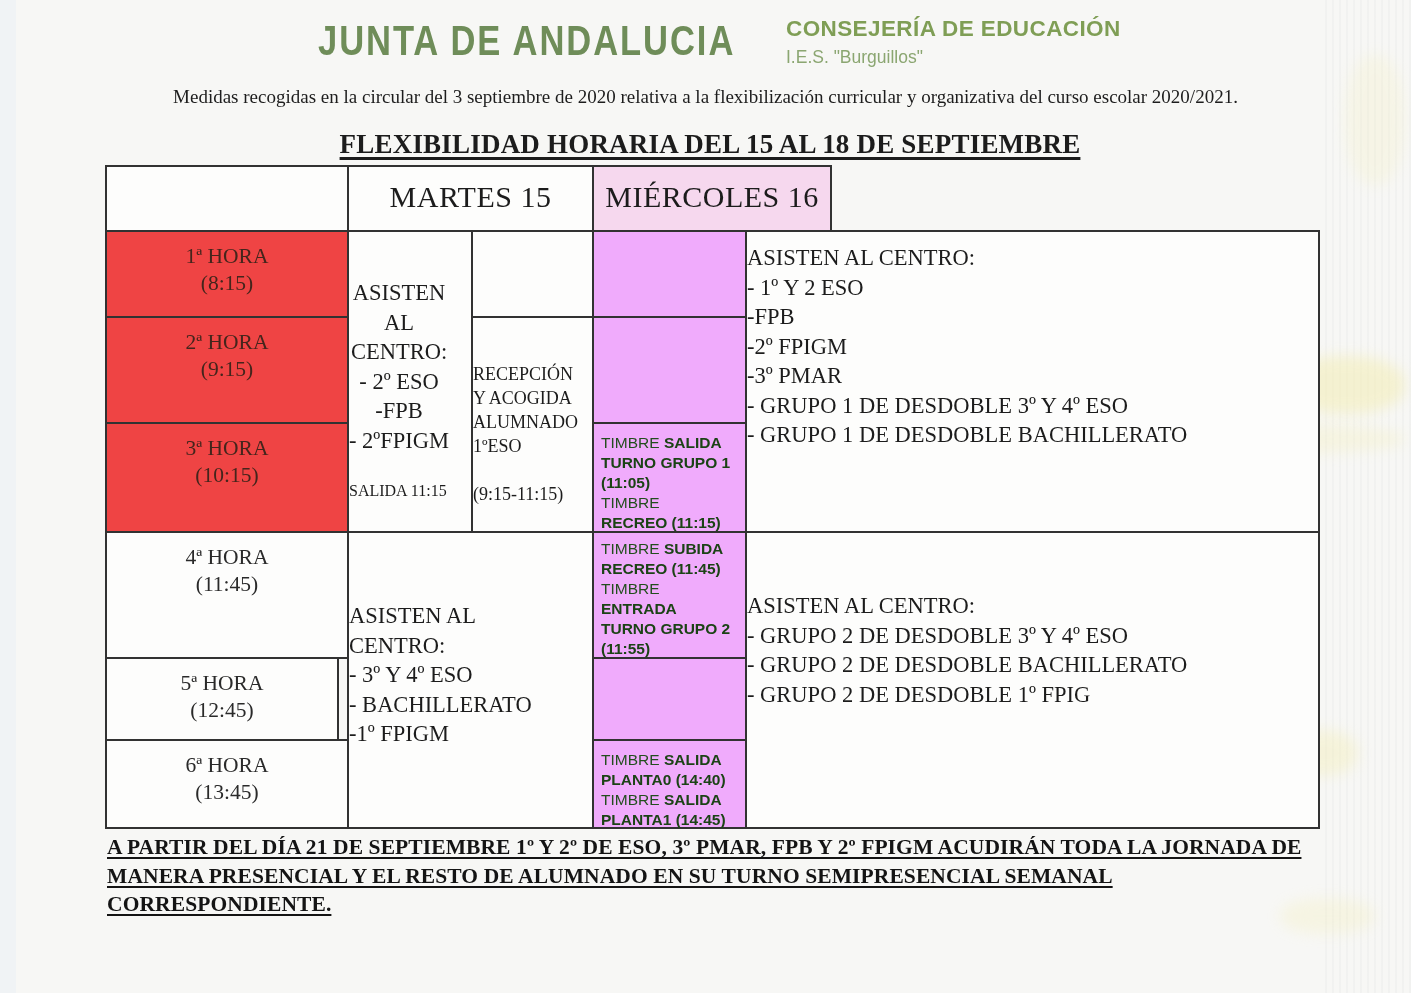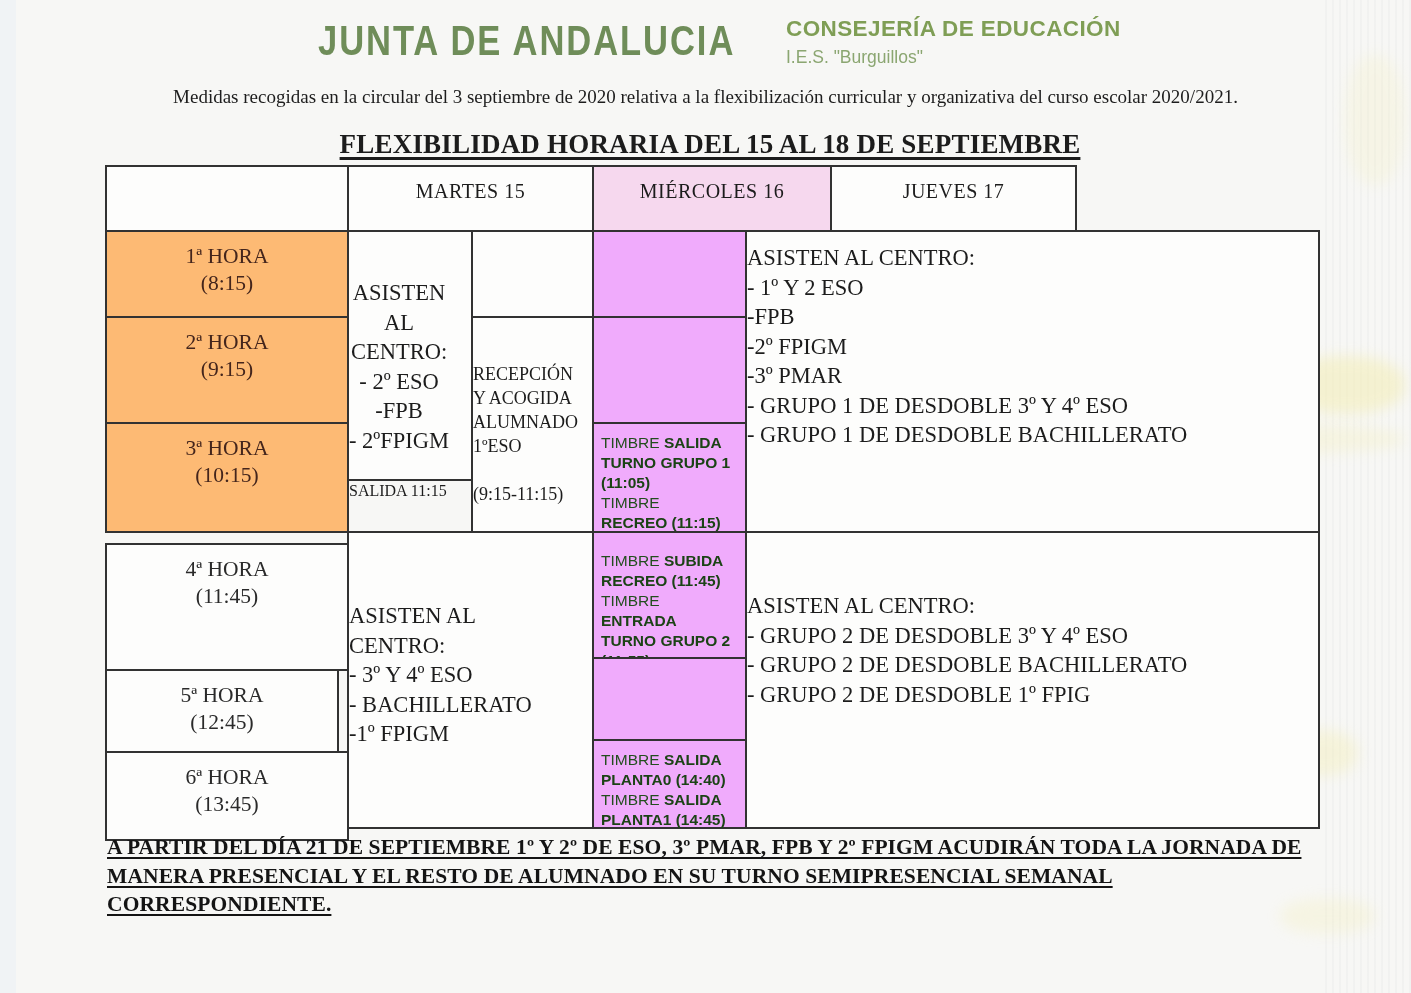--- a/index.html
+++ b/index.html
@@ -48,46 +48,46 @@
     font-size:27px;font-weight:700;letter-spacing:.2px;
     text-decoration:underline;text-underline-offset:4px;text-decoration-thickness:2.5px;
   }
 
   
   .tbl{position:absolute;left:105px;top:165px;width:1215px;height:664px;}
   .cell{
     position:absolute;box-sizing:border-box;border:2px solid #323232;
     background:#fdfdfc;
   }
-  .orange{background:#fdba74;}
+  .orange{background:#ef4444;}
   .pink{background:#f6d8ee;}
   .green{background:#f0abfc;}
 
   .daycell{display:flex;justify-content:center;align-items:flex-start;
-    padding-top:13px;font-size:20px;letter-spacing:.5px;}
+    padding-top:13px;font-size:30px;letter-spacing:.5px;}
   .hourcell{display:flex;flex-direction:column;align-items:center;
     padding-top:11px;font-size:21.5px;line-height:27px;color:#44251c;text-align:center;}
-  .hourcell.plain{color:#2a2a2a;margin-top:12px;}
+  .hourcell.plain{color:#2a2a2a;}
 
   .centerlines{display:flex;flex-direction:column;align-items:flex-start;text-align:center;
     font-size:22.5px;line-height:29.5px;}
   .martesA{padding-top:46px;}
   .martesA .note{margin-top:26px;font-size:16px;line-height:20px;}
   .recep{padding-top:44px;font-size:18px;line-height:24px;}
   .martesPM{padding-top:68px;}
   .rightTop{padding-top:11px;}
   .rightBottom{padding-top:58px;}
 
   .timbre{
     font-family:"Liberation Sans", sans-serif;
     font-size:15.5px;line-height:20px;color:#224e1d;font-weight:400;
     padding:9px 4px 0 7px;text-align:left;
   }
   .timbre .b{font-weight:700;color:#1b4315;}
-  .timbre.t4{padding-top:18px;}
+  .timbre.t4{padding-top:6px;}
 
   
   .footer{
     position:absolute;left:107px;top:833px;width:1225px;
     font-size:21.5px;line-height:28.5px;font-weight:700;color:#141414;letter-spacing:.1px;
   }
   .footer div{text-decoration:underline;text-underline-offset:3px;text-decoration-thickness:2px;}
 </style>
 </head>
 <body>
@@ -107,21 +107,20 @@
   <div class="school">I.E.S. "Burguillos"</div>
 
   <div class="subtitle">Medidas recogidas en la circular del 3 septiembre de 2020 relativa a la flexibilización curricular y organizativa del curso escolar 2020/2021.</div>
   <div class="doc-title">FLEXIBILIDAD HORARIA DEL 15 AL 18 DE SEPTIEMBRE</div>
 
   <div class="tbl">
 
     <div class="cell daycell" style="left:0;top:0;width:244px;height:67px;"></div>
     <div class="cell daycell" style="left:242px;top:0;width:247px;height:67px;">MARTES 15</div>
     <div class="cell daycell pink" style="left:487px;top:0;width:240px;height:67px;">MIÉRCOLES 16</div>
-    <div class="cell daycell" style="left:725px;top:0;width:247px;height:67px;">JUEVES 17</div>
 
     <div class="cell hourcell orange" style="left:0;top:65px;width:244px;height:88px;">
         <div>1ª HORA</div>
         <div>(8:15)</div>
       </div>
     <div class="cell hourcell orange" style="left:0;top:151px;width:244px;height:108px;">
         <div>2ª HORA</div>
         <div>(9:15)</div>
       </div>
     <div class="cell hourcell orange" style="left:0;top:257px;width:244px;height:111px;">
@@ -134,21 +133,21 @@
       </div>
     <div class="cell hourcell plain" style="left:0;top:492px;width:234px;height:84px;">
         <div>5ª HORA</div>
         <div>(12:45)</div>
       </div>
     <div class="cell hourcell plain" style="left:0;top:574px;width:244px;height:90px;">
         <div>6ª HORA</div>
         <div>(13:45)</div>
       </div>
 
-    <div class="cell centerlines martesA" style="left:242px;top:65px;width:126px;height:251px;">
+    <div class="cell centerlines martesA" style="left:242px;top:65px;width:126px;height:303px;">
       <div>
           <div>ASISTEN</div>
           <div>AL</div>
           <div>CENTRO:</div>
           <div>-  2º ESO</div>
           <div>-FPB</div>
           <div>- 2ºFPIGM</div>
         </div>
       <div class="note">SALIDA 11:15</div>
     </div>

